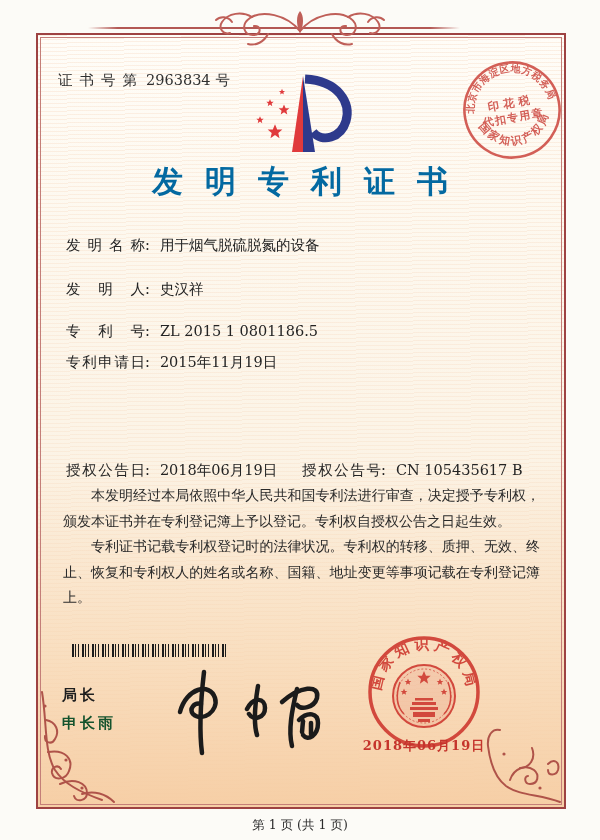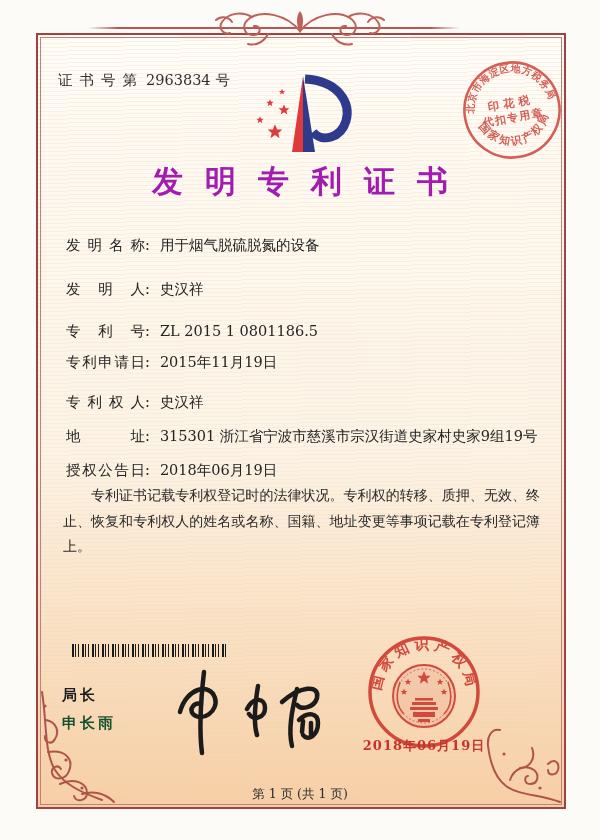--- a/index.html
+++ b/index.html
@@ -24,41 +24,41 @@
   }
   .frame::after{content:"";position:absolute;inset:2px;border:1px solid #c47e78;pointer-events:none;}
   
   .cert-no{position:absolute;left:58px;top:71px;font-size:14.5px;z-index:2;white-space:nowrap;color:#303030;}
   .cert-no .pfx{letter-spacing:7px;}
   .cert-no .num{margin-left:2px;}
   .cert-no .sfx{margin-left:5px;}
   .logo{position:absolute;left:246px;top:72px;width:112px;height:90px;z-index:2;}
   .tax-stamp{position:absolute;left:451px;top:49px;width:122px;height:122px;z-index:3;opacity:.88;}
   .title{position:absolute;left:0;right:0;top:161px;text-align:center;z-index:2;
-    font-size:31px;font-weight:700;letter-spacing:22px;text-indent:22px;color:#a21caf;}
+    font-size:31px;font-weight:700;letter-spacing:22px;text-indent:22px;color:#0369a1;}
   
   .row{position:absolute;left:66px;width:478px;font-size:14.5px;white-space:nowrap;z-index:2;color:#242424;}
   .lbl-text{display:inline-block;width:79px;text-align:justify;text-align-last:justify;}
   .val{margin-left:10px;}
   .col2{position:absolute;left:236px;top:0;}
   
   .body{position:absolute;left:63px;top:483px;width:477px;z-index:2;}
   .body p{margin:0;font-size:14px;line-height:25.5px;text-indent:2em;text-align:justify;color:#2a2a2a;}
   
   .barcode{position:absolute;left:72px;top:644px;width:156px;height:13px;z-index:2;
     background-image:repeating-linear-gradient(90deg,#1c1c1c 0 2px,transparent 2px 3px,#1c1c1c 3px 4px,transparent 4px 6px,#1c1c1c 6px 7px,transparent 7px 10px);}
   .signer-title{position:absolute;left:62px;top:686px;font-size:15px;letter-spacing:3px;z-index:2;
     font-family:Liberation Serif, serif;font-weight:600;color:#1f1f1f;}
   .signer-name{position:absolute;left:62px;top:714px;font-size:15px;letter-spacing:3px;z-index:2;
     font-family:"DejaVu Sans","Liberation Sans",sans-serif;font-weight:600;color:#14532d;}
   .signature{position:absolute;left:150px;top:660px;width:180px;height:98px;z-index:2;}
   .gov-seal{position:absolute;left:360px;top:632px;width:128px;height:124px;z-index:3;opacity:.92;}
   .seal-date{position:absolute;left:356px;top:737px;width:136px;text-align:center;z-index:4;
     font-size:13px;font-weight:700;letter-spacing:1px;color:#c5342c;}
-  .footer{position:absolute;left:0;right:0;top:786px;text-align:center;font-size:12.5px;z-index:2;color:#2b2b2b;}
+  .footer{position:absolute;left:0;right:0;top:817px;text-align:center;font-size:12.5px;z-index:2;color:#2b2b2b;}
   .flourish-bl{position:absolute;left:38px;top:690px;width:106px;height:114px;z-index:1;}
   .flourish-br{position:absolute;left:470px;top:724px;width:94px;height:80px;z-index:1;}
 </style>
 </head>
 <body>
 
 <div class="page">
 
   <svg width="0" height="0" style="position:absolute" aria-hidden="true">
     <defs>
@@ -124,31 +124,29 @@
   </div>
   <div class="row" style="top:280px">
     <span><span class="lbl-text">发明人</span><span>:</span></span><span class="val">史汉祥</span>
   </div>
   <div class="row" style="top:322px">
     <span><span class="lbl-text">专利号</span><span>:</span></span><span class="val">ZL 2015 1 0801186.5</span>
   </div>
   <div class="row" style="top:353px">
     <span><span class="lbl-text">专利申请日</span><span>:</span></span><span class="val">2015年11月19日</span>
   </div>
-  <div class="row" style="top:393px">
-    <span><span class="lbl-text">专利权人</span><span>:</span></span><span class="val">史汉祥</span>
-  </div>
-  <div class="row" style="top:427px">
-    <span><span class="lbl-text">地址</span><span>:</span></span><span class="val">315301 浙江省宁波市慈溪市宗汉街道史家村史家9组19号</span>
-  </div>
   <div class="row" style="top:461px">
     <span><span class="lbl-text">授权公告日</span><span>:</span></span><span class="val">2018年06月19日</span>
+    <span class="col2">
+      <span><span class="lbl-text">授权公告号</span><span>:</span></span><span class="val">CN 105435617 B</span>
+    </span>
   </div>
 
   <div class="body">
+    <p>本发明经过本局依照中华人民共和国专利法进行审查，决定授予专利权，颁发本证书并在专利登记簿上予以登记。专利权自授权公告之日起生效。</p>
     <p>专利证书记载专利权登记时的法律状况。专利权的转移、质押、无效、终止、恢复和专利权人的姓名或名称、国籍、地址变更等事项记载在专利登记簿上。</p>
   </div>
 
   <div class="barcode"></div>
 
   <div class="signer-title">局长</div>
   <div class="signer-name">申长雨</div>
 
   <svg class="signature" viewBox="0 0 180 98">
     <g stroke="#1b1b1b" stroke-width="4.5" fill="none" stroke-linecap="round" stroke-linejoin="round">

